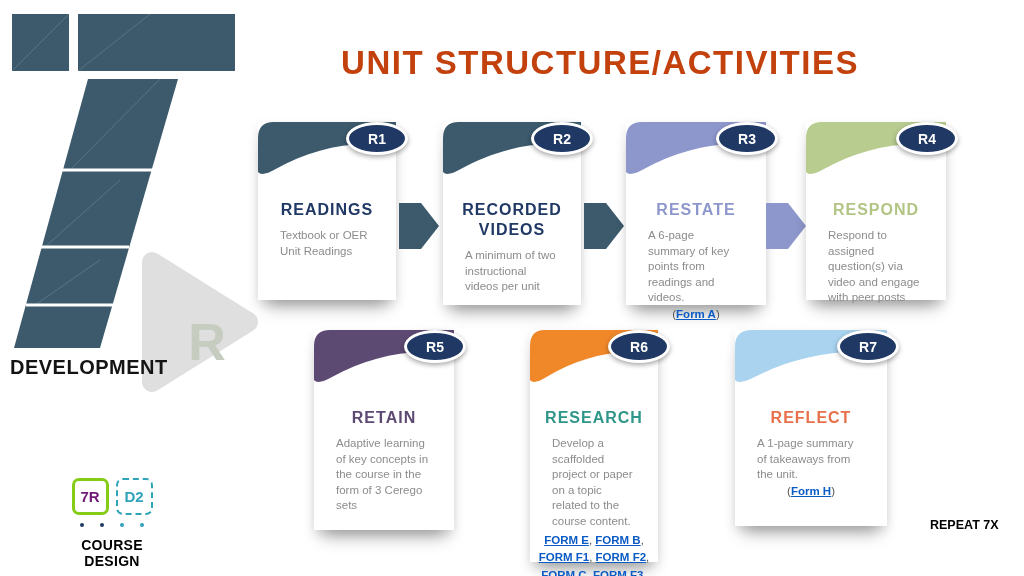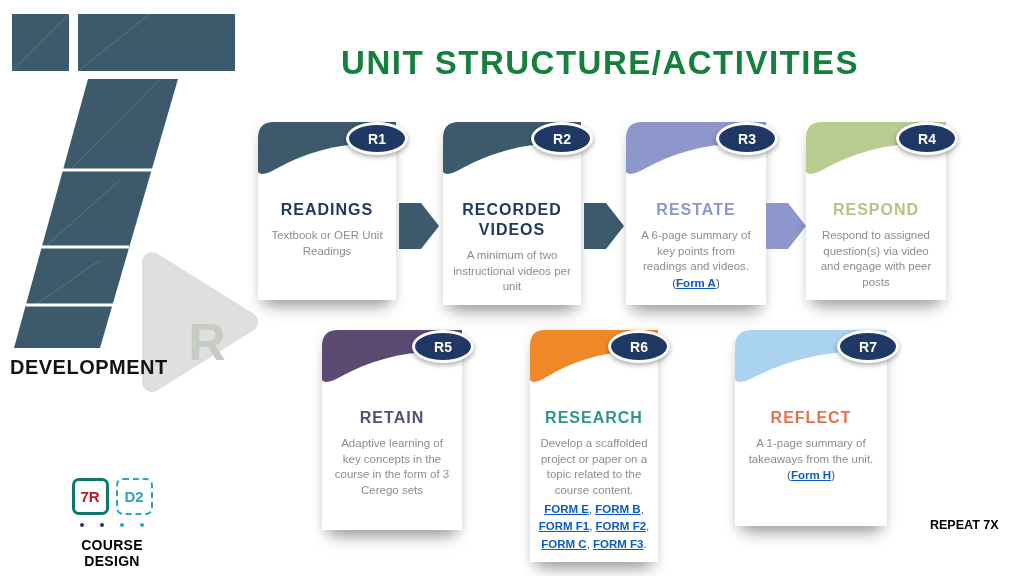--- a/index.html
+++ b/index.html
@@ -1,32 +1,32 @@
 <!DOCTYPE html>
 <html><head>
 <meta charset="utf-8">
 <style>
   *{box-sizing:border-box;margin:0;padding:0}
   html,body{width:1024px;height:576px;background:#fff;overflow:hidden;
             font-family:"Liberation Sans",sans-serif}
   .stage{position:relative;width:1024px;height:576px;background:#fff}
 
   .main-title{position:absolute;left:280px;top:44px;width:640px;text-align:center;
-              font-size:33px;font-weight:800;letter-spacing:1.5px;color:#15803d}
+              font-size:33px;font-weight:800;letter-spacing:1.5px;color:#c2410c}
 
   .card{position:absolute;background:#fff;
         box-shadow:0 14px 16px -8px rgba(0,0,0,.35),0 4px 10px rgba(0,0,0,.10)}
   .swoosh{display:block;width:100%;height:58px}
   .badge{position:absolute;top:0;right:-12px;width:62px;height:33px;background:#1f3864;
          border:3px solid #fff;border-radius:50%;color:#fff;font-weight:700;font-size:14px;
          display:flex;align-items:center;justify-content:center;
          box-shadow:0 2px 5px rgba(0,0,0,.35)}
   .card-title{margin-top:20px;text-align:center;font-weight:700;font-size:16px;
               letter-spacing:1px;line-height:1.25}
-  .card-body{margin-top:8px;padding:0 9px;text-align:center;font-size:11.5px;
+  .card-body{margin-top:8px;padding:0 22px;font-size:11.5px;
              line-height:1.35;color:#8c8c8c}
   .link-line{margin-top:2px;text-align:center;font-size:11.5px;color:#555}
   a.flink{color:#0b5bc4;font-weight:700;text-decoration:underline;font-size:11.5px;cursor:pointer}
   .links{margin-top:3px;padding:0 1px;text-align:center;line-height:1.5;
          color:#555;font-size:11.5px}
   .sep{color:#555}
 
   .t1,.t2{color:#1f3864}
   .t3{color:#8e97cc}
   .t4{color:#b2c585}
@@ -37,21 +37,21 @@
   .arrow{position:absolute}
 
   .biglogo{position:absolute;left:0;top:0}
   .dev-label{position:absolute;left:10px;top:356px;font-size:20px;font-weight:800;
              color:#141414;letter-spacing:.5px}
 
   .flogo{position:absolute;left:52px;top:478px;width:120px;text-align:center}
   .flogo-boxes{display:flex;justify-content:center;gap:7px}
   .fbox{width:37px;height:37px;border-radius:7px;display:flex;align-items:center;
         justify-content:center;font-weight:800;font-size:15px;background:#fff}
-  .fbox.b1{border:3px solid #0f766e;color:#b91c1c}
+  .fbox.b1{border:3px solid #84cc16;color:#701a75}
   .fbox.b2{border:2px dashed #2fa3b8;color:#2fa3b8}
   .fdots{margin-top:2px}
   .fname{margin-top:4px;font-size:14px;font-weight:800;color:#000;letter-spacing:.3px}
   .fsite{margin-top:5px;font-size:9.5px;letter-spacing:3px;color:#222;font-weight:600}
 
   .repeat{position:absolute;left:930px;top:518px;font-size:12.5px;font-weight:800;color:#000}
 </style>
 </head>
 <body>
 
@@ -123,21 +123,21 @@
 
   <div class="card" style="left:806px;top:122px;width:140px;height:178px">
     <svg class="swoosh" viewBox="0 0 140 58" preserveAspectRatio="none">
       <path d="M0,50 L0,16 Q0,0 16,0 L140,0 L140,26 C104,16 56,26 18,47 Q4,55 0,50 Z" fill="#b8cc8f"></path>
     </svg>
     <div class="badge">R4</div>
     <div class="card-title t4">RESPOND</div>
     <div class="card-body">Respond to assigned question(s) via video and engage with peer posts</div>
   </div>
 
-  <div class="card" style="left:322px;top:330px;width:140px;height:200px">
+  <div class="card" style="left:314px;top:330px;width:140px;height:200px">
     <svg class="swoosh" viewBox="0 0 140 58" preserveAspectRatio="none">
       <path d="M0,50 L0,16 Q0,0 16,0 L140,0 L140,26 C104,16 56,26 18,47 Q4,55 0,50 Z" fill="#5d4a73"></path>
     </svg>
     <div class="badge">R5</div>
     <div class="card-title t5">RETAIN</div>
     <div class="card-body">Adaptive learning of key concepts in the course in the form of 3 Cerego sets</div>
   </div>
 
   <div class="card" style="left:530px;top:330px;width:128px;height:232px">
     <svg class="swoosh" viewBox="0 0 140 58" preserveAspectRatio="none">

